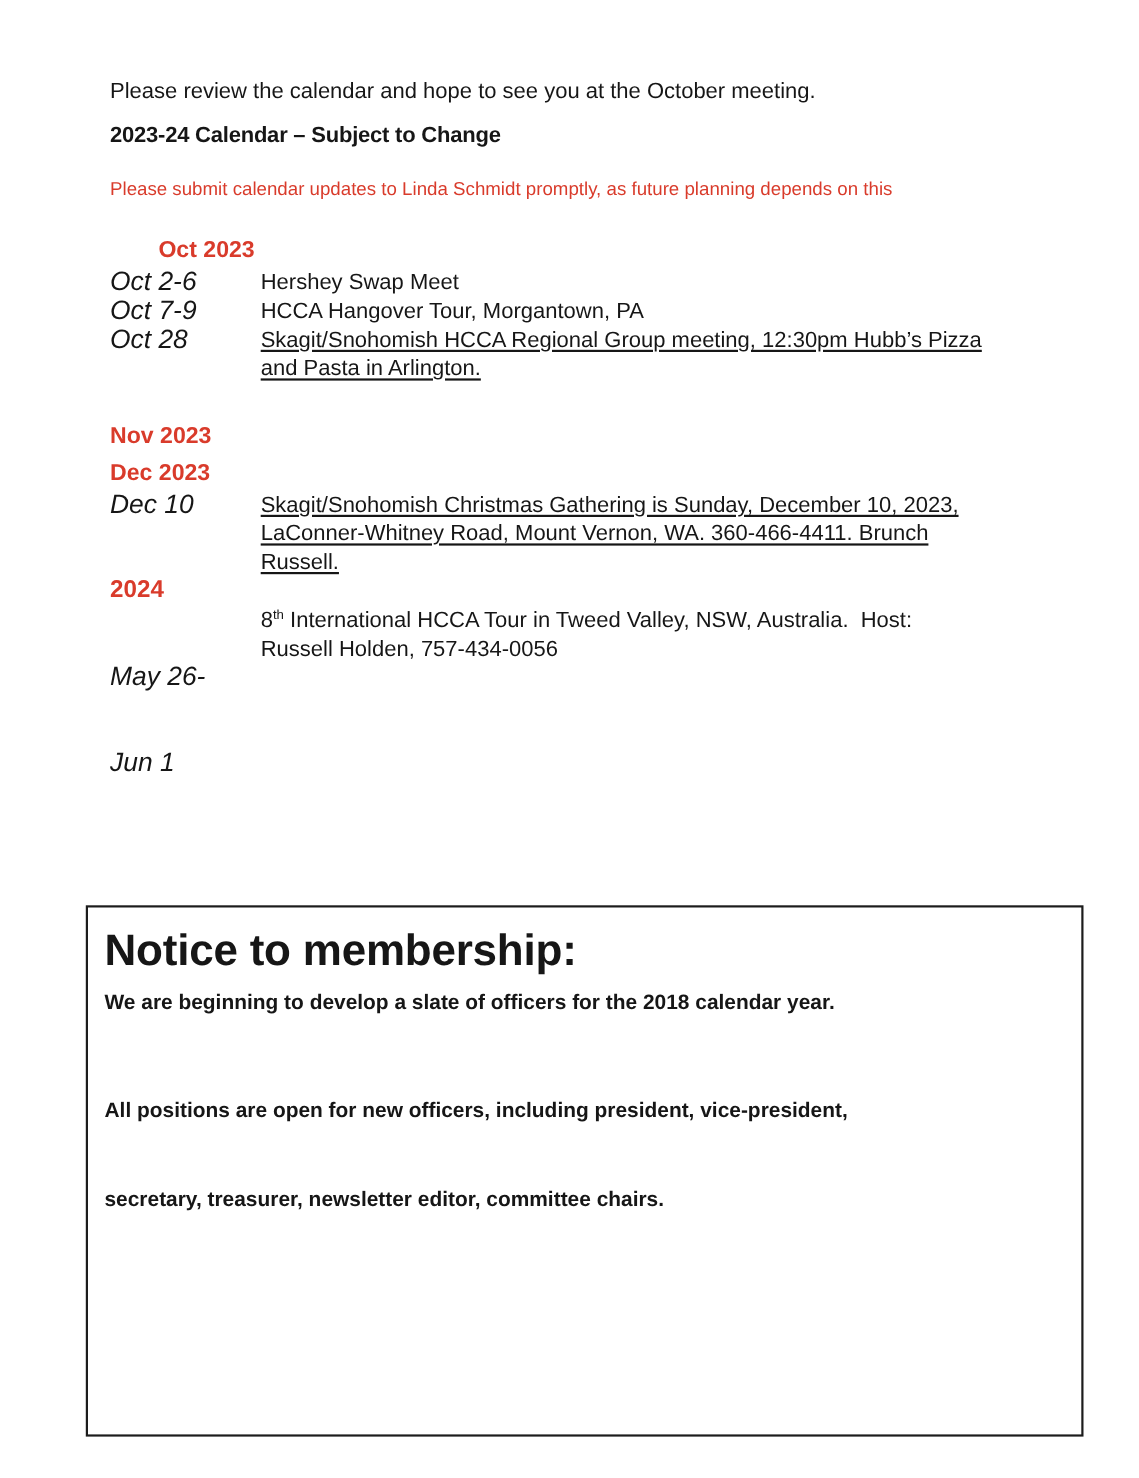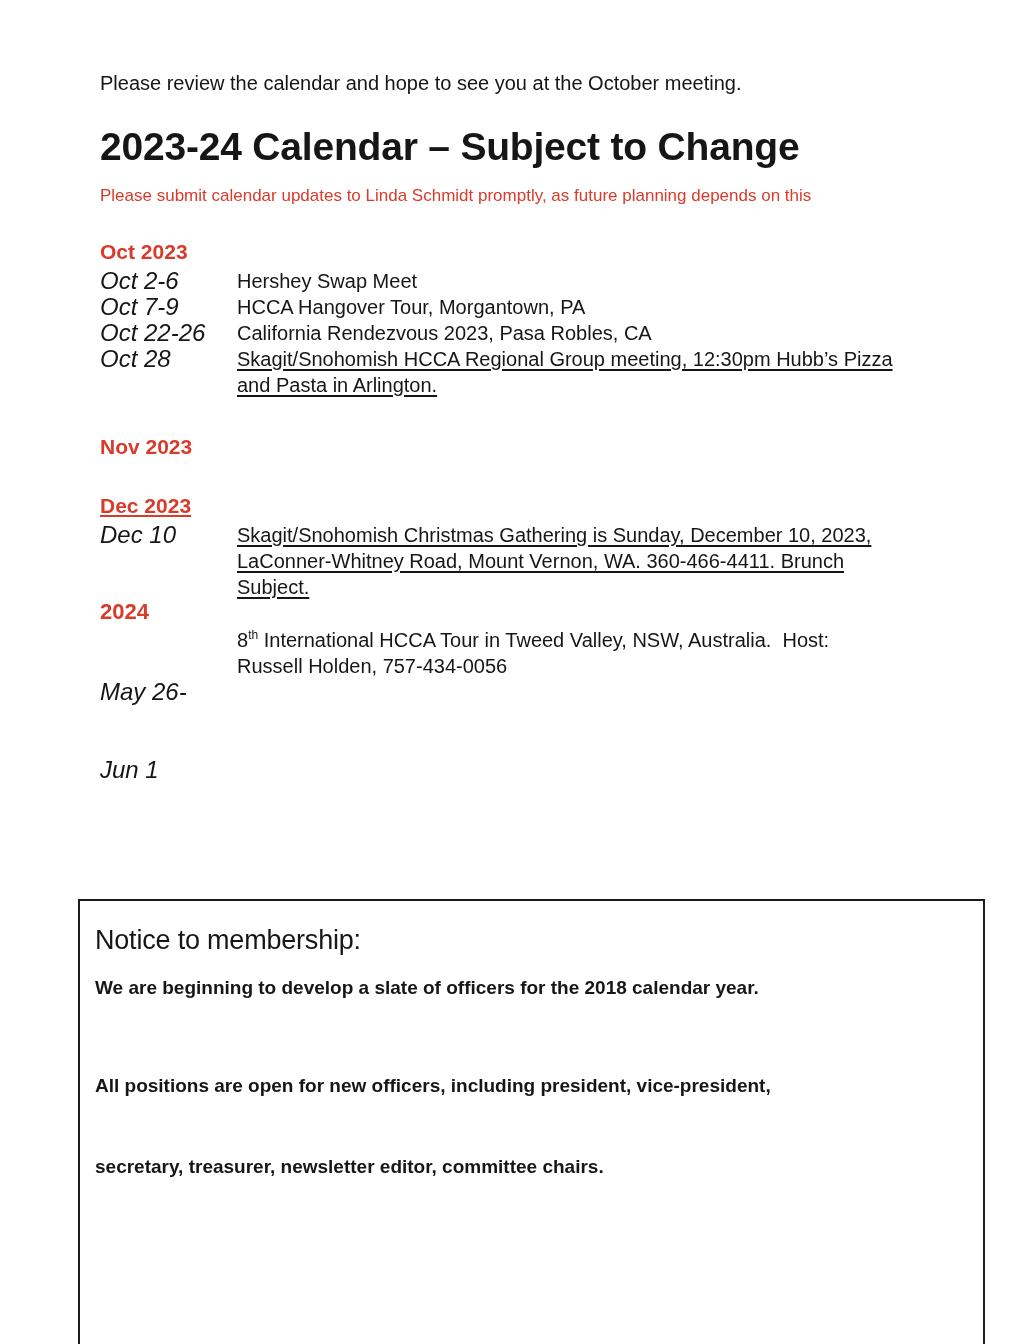--- a/index.html
+++ b/index.html
@@ -9,44 +9,44 @@
     color: #161616;
     font-family: "Liberation Sans", sans-serif;
     overflow: hidden;
   }
   .page { position: relative; width: 1035px; height: 1196px; }
   .content { padding: 70px 50px 0 100px; }
 
   .intro { font-size: 20px; line-height: 26px; white-space: pre-wrap; }
 
   .title {
-    margin-top: 32px;
-    font-size: 39px; font-weight: bold; line-height: 38px;
+    margin-top: 8px;
+    font-size: 20px; font-weight: bold; line-height: 38px;
     letter-spacing: -0.2px;
   }
 
   .rednote {
     margin-top: 18px;
     color: var(--red);
     font-size: 17px; line-height: 23px;
   }
   .rednote div { white-space: pre-wrap; }
 
   .h-year {
     margin-top: 20px;
     color: var(--red);
     font-size: 22px; font-weight: bold; line-height: 24px;
   }
   .h-month {
     color: var(--red);
     font-size: 21px; font-weight: bold; line-height: 22px;
   }
-  .mt34 { margin-top: 34px; }
+  .mt34 { margin-top: 34px; margin-left: 44px; }
   .mt26 { margin-top: 38px; }
-  .mt29 { margin-top: 37px; text-decoration: underline; }
+  .mt29 { margin-top: 11px; }
   .mt0  { margin-top: 0; }
 
   .events { margin-top: 5px; }
   .evrow { display: flex; align-items: flex-start; }
   .evdate {
     flex: 0 0 137px;
     font-size: 24px; line-height: 26px; white-space: pre-wrap; font-style: italic;
   }
   .evdesc { flex: 1 1 auto; font-size: 20px; line-height: 26px; }
   .evline { white-space: pre-wrap; }
@@ -62,21 +62,21 @@
     box-sizing: border-box;
     margin-top: 64px;
     margin-left: -22px;
     width: 907px; height: 483px;
     border: 2px solid #1c1c1c;
     padding: 12px 24px 0 15px;
     background: #ffffff;
   }
   .notice-heading {
     margin-top: 10px;
-    font-size: 27px; font-weight: normal; line-height: 34px;
+    font-size: 40px; font-weight: bold; line-height: 34px;
     letter-spacing: -0.2px;
   }
   .notice-p {
     margin-top: 17px;
     font-size: 19px; font-weight: bold; line-height: 27px;
     white-space: pre-wrap;
   }
 </style>
 </head>
 <body>
@@ -101,45 +101,39 @@
         <div class="evdesc">
           <div class="evline">Hershey Swap Meet</div>
         </div>
       </div>
       <div class="evrow">
         <div class="evdate">Oct 7-9</div>
         <div class="evdesc">
           <div class="evline">HCCA Hangover Tour, Morgantown, PA</div>
         </div>
       </div>
-      <div class="evrow">
-        <div class="evdate">Oct 22-26</div>
-        <div class="evdesc">
-          <div class="evline">California Rendezvous 2023, Pasa Robles, CA</div>
-        </div>
-      </div>
       <div class="evrow u">
         <div class="evdate">Oct 28</div>
         <div class="evdesc">
           <div class="evline">Skagit/Snohomish HCCA Regional Group meeting, 12:30pm Hubb’s Pizza</div>
           <div class="evline">and Pasta in Arlington.</div>
         </div>
       </div>
     </div>
 
     <div class="h-month mt26">Nov 2023</div>
 
     <div class="h-month mt29">Dec 2023</div>
 
     <div class="evrow u mt5">
       <div class="evdate">Dec 10</div>
       <div class="evdesc">
         <div class="evline">Skagit/Snohomish Christmas Gathering is Sunday, December 10, 2023,</div>
         <div class="evline">LaConner-Whitney Road, Mount Vernon, WA. 360-466-4411. Brunch</div>
-        <div class="evline">Subject.</div>
+        <div class="evline">Russell.</div>
       </div>
     </div>
 
     <div class="h-year mt0">2024</div>
 
     <div class="evrow mt3">
       <div class="evdate">
         <div>May 26-</div>
         <div>Jun 1</div>
       </div>

